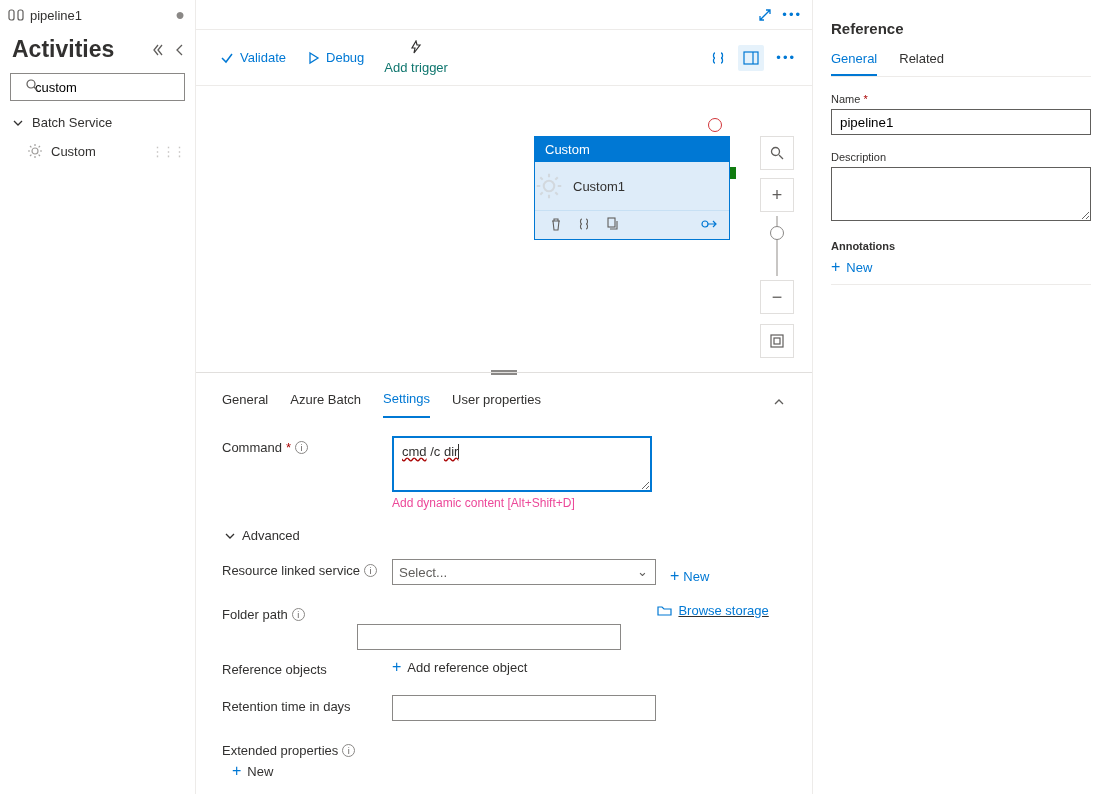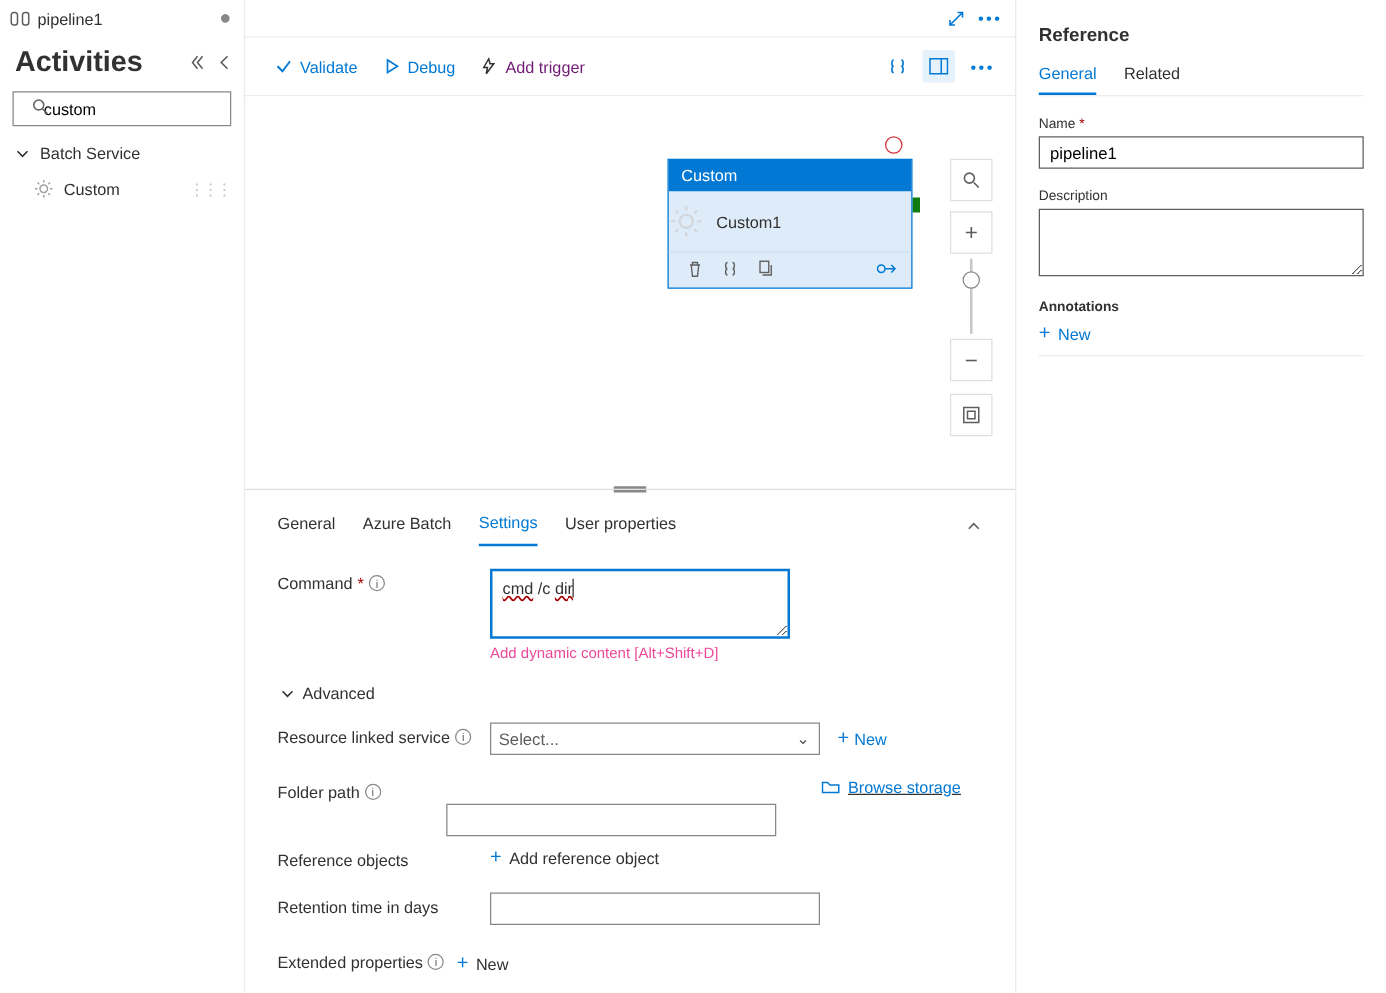--- a/index.html
+++ b/index.html
@@ -22,21 +22,21 @@
   .tree-cat { display:flex; align-items:center; padding:6px 10px 6px 12px; gap:8px; cursor:pointer;}
   .tree-item { display:flex; align-items:center; padding:6px 10px 6px 26px; gap:8px; border:1px solid transparent;}
   .tree-item .grip { margin-left:auto; color:#c8c6c4; letter-spacing:-2px;}
   .gear-icon { color:#a19f9d; }
   
   
   .center { flex: 1; display:flex; flex-direction: column; border-right:1px solid #edebe9; position:relative;}
   .canvas-headerbar { height:30px; border-bottom:1px solid #edebe9; display:flex; justify-content:flex-end; align-items:center; padding-right:10px; gap:10px; color:#0078d4;}
   .toolbar { display:flex; align-items:center; gap:20px; padding: 10px 16px 10px 24px; border-bottom: 1px solid #edebe9;}
   .toolbar .tbtn { display:flex; align-items:center; gap:6px; color:#0078d4; cursor:pointer; font-size:13px;}
-  .toolbar .tbtn.dark { color:#701a75;}
+  .toolbar .tbtn.dark { color:#0f766e;flex-direction:column;}
   .toolbar-right { margin-left:auto; display:flex; align-items:center; gap:12px; color:#0078d4;}
   .toolbar-right .active-sq { background:#e6f2fb; padding:5px; border-radius:2px;}
   
   .canvas { flex:1; position:relative; background:#fff; overflow:hidden;}
   .activity-card { position:absolute; left:338px; top:50px; width:196px; border:1px solid #0078d4; background:#deecf9; }
   .activity-card .ahdr { background:#0078d4; color:#fff; padding:5px 10px; font-size:13px;}
   .activity-card .abody { display:flex; align-items:center; gap:10px; padding:10px 0;}
   .activity-card .afoot { display:flex; align-items:center; gap:14px; padding:6px 10px 8px 14px; color:#605e5c; border-top:1px solid #c7e0f4;}
   .activity-card .afoot .last { margin-left:auto; color:#0078d4;}
   .redring { position:absolute; left:512px; top:32px; width:14px; height:14px; border:1.5px solid #d13438; border-radius:50%;}
@@ -269,39 +269,39 @@
       </div>
 
       <div class="form">
         <div class="frow">
           <div class="flabel">
               <span>Command</span> 
               <span class="req">*</span> 
               <span class="info-icon">i</span>
             </div>
           <div class="fctrl">
-            <div contenteditable="true" style="width: 240px; height: 56px; border: 2px solid rgb(0, 120, 212); padding: 6px 8px; font-size: 13px; outline: none; resize: both; overflow: auto;"><span style="text-decoration:underline wavy #a80000;">cmd</span> /c <span style="text-decoration:underline wavy #a80000;">dir</span><span style="border-right:1px solid #323130;">​</span></div>
+            <div contenteditable="true" style="width: 260px; height: 56px; border: 2px solid rgb(0, 120, 212); padding: 6px 8px; font-size: 13px; outline: none; resize: both; overflow: auto;"><span style="text-decoration:underline wavy #a80000;">cmd</span> /c <span style="text-decoration:underline wavy #a80000;">dir</span><span style="border-right:1px solid #323130;">​</span></div>
 
             <div class="dyncontent">Add dynamic content [Alt+Shift+D]</div>
           </div>
         </div>
 
         <div class="advanced">
           <svg width="12" height="12" viewBox="0 0 12 12">
               <path d="M2 4 L6 8 L10 4" fill="none" stroke="#323130" stroke-width="1.3"></path>
             </svg>
           <span>Advanced</span>
         </div>
 
         <div class="frow">
           <div class="flabel">
               <span>Resource linked service</span> 
               <span class="info-icon">i</span>
             </div>
-          <div class="fctrl" style="display:flex;align-items:center;">
+          <div class="fctrl" style="display:flex;align-items:flex-end;">
             <span class="selwrap">
               <select class="sel"><option>Select...</option></select>
               <span class="dd">⌄</span>
             </span>
             <span class="plusnew">
                 <span style="font-size:16px;">+</span>
                 <span>New</span>
               </span>
           </div>
         </div>
@@ -335,21 +335,21 @@
             </div>
         </div>
 
         <div class="frow">
           <div class="flabel">
               <span>Retention time in days</span>
             </div>
           <div class="fctrl"><input class="txt" style=""></div>
         </div>
 
-        <div class="frow" style="flex-direction:row; margin-bottom:4px;">
+        <div class="frow" style="flex-direction:column; margin-bottom:4px;">
           <div class="flabel" style="width:auto;">
               <span>Extended properties</span> 
               <span class="info-icon">i</span>
             </div>
           <div class="addref" style="margin-left:10px; margin-top:4px;">
               <span class="plus">+</span>
               <span>New</span>
             </div>
         </div>
       </div>

